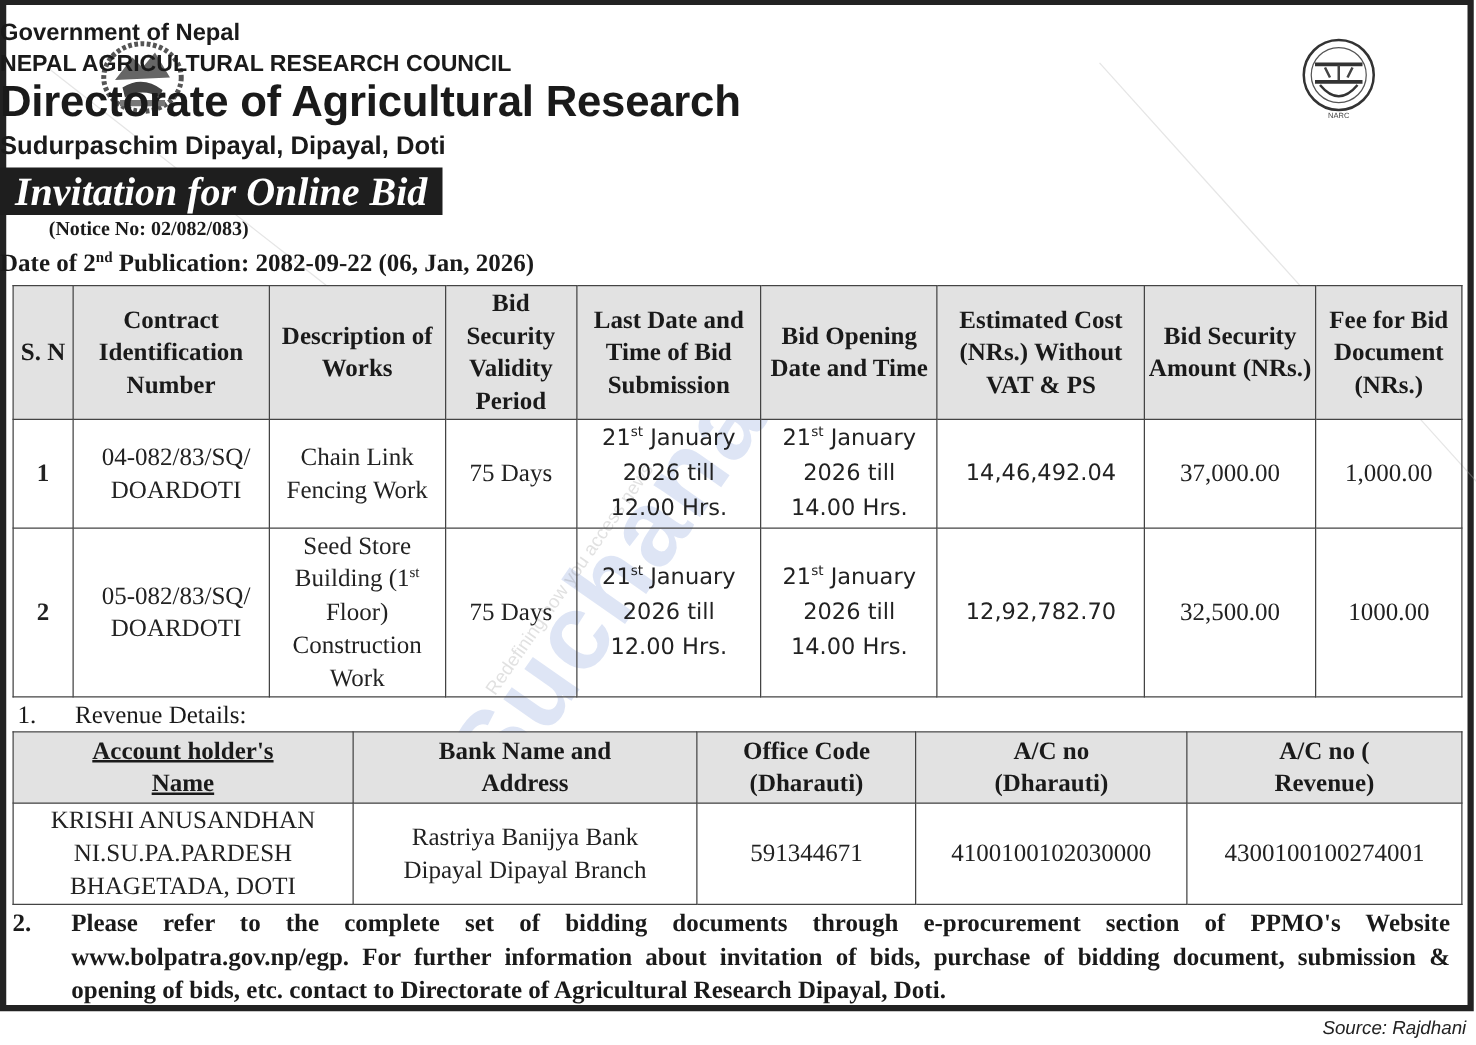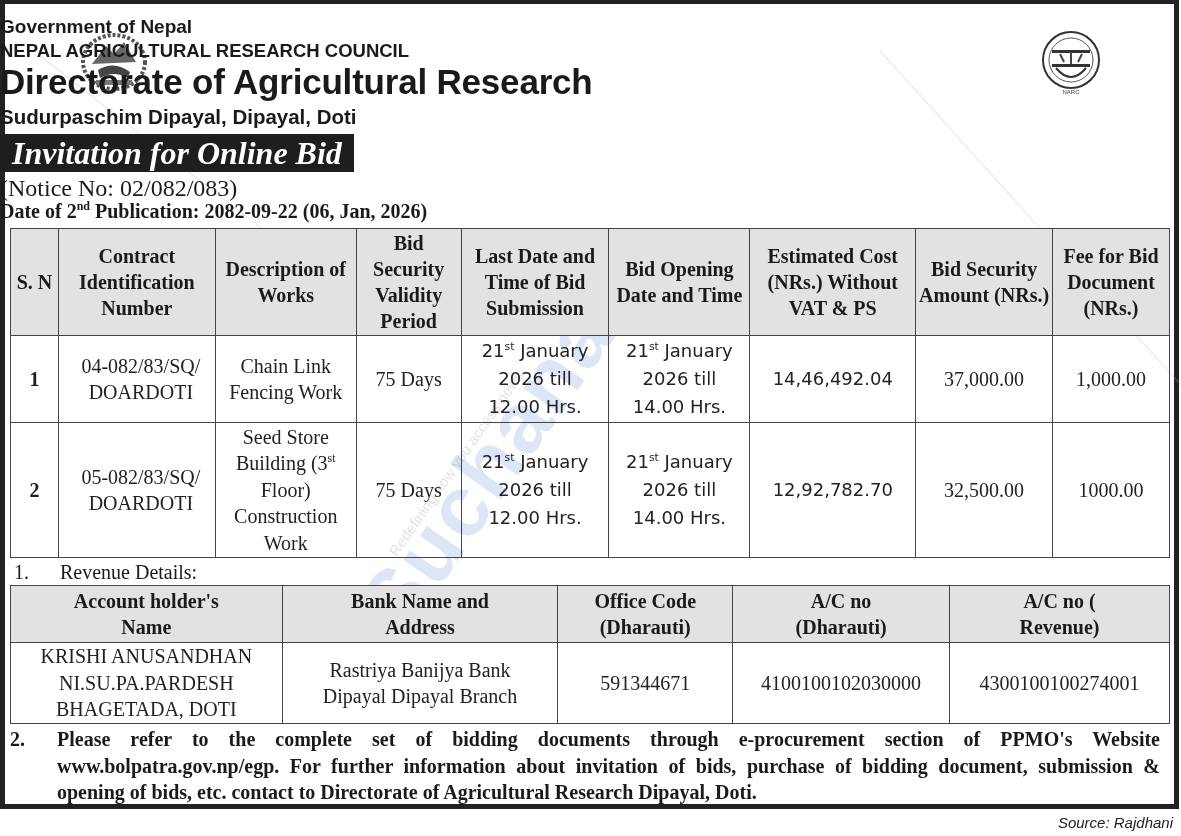--- a/index.html
+++ b/index.html
@@ -33,21 +33,21 @@
   .gov { top: 16px; font-family: "Liberation Sans", sans-serif; font-weight: bold; font-size: 19px; }
   .narc { top: 40px; font-family: "Liberation Sans", sans-serif; font-weight: bold; font-size: 18.5px; }
   .dar { top: 62px; font-family: "Liberation Sans", sans-serif; font-weight: bold; font-size: 35px; letter-spacing: -0.2px; }
   .prov { top: 105px; font-family: "Liberation Sans", sans-serif; font-weight: bold; font-size: 20.5px; }
   .inv-wrap { top: 134px; }
   .inv {
     display: inline-block; background: #1e1e1e; color: #fff;
     font-family: "Liberation Serif", serif; font-style: italic; font-weight: bold;
     font-size: 32px; padding: 0 12px; line-height: 38px; height: 38px;
   }
-  .notice { top: 175px; font-weight: normal; font-size: 24px; }
+  .notice { top: 175px; font-weight: bold; font-size: 16px; padding-left: 39px; }
   .pubdate { top: 200px; font-weight: bold; font-size: 20px; }
   sup { font-size: 0.6em; vertical-align: super; line-height: 0; }
 
   table { border-collapse: collapse; position: absolute; z-index: 1; }
   td, th { border: 1.5px solid #444; text-align: center; vertical-align: middle; }
   th { background: #e2e2e2; font-weight: bold; font-size: 20px; line-height: 26px; color: #1a1a1a; }
 
   .bids { left: 10px; top: 228px; width: 1160px; }
   .bids th { height: 107px; }
   .bids td { font-size: 20px; line-height: 26.5px; color: #222; }
@@ -145,21 +145,21 @@
       <td>75 Days</td>
       <td class="cal" style="padding:0 14px;"><span>21</span><sup>st</sup><span> January 2026 till 12.00 Hrs.</span></td>
       <td class="cal" style="padding:0 12px;"><span>21</span><sup>st</sup><span> January 2026 till 14.00 Hrs.</span></td>
       <td class="cal">14,46,492.04</td>
       <td>37,000.00</td>
       <td>1,000.00</td>
     </tr>
     <tr class="r2">
       <td class="sn">2</td>
       <td class="cid"><span>05-082/83/SQ/</span><br><span>DOARDOTI</span></td>
-      <td style="padding:0 6px;"><span>Seed Store Building (3</span><sup>st</sup><span> Floor) Construction Work</span></td>
+      <td style="padding:0 6px;"><span>Seed Store Building (1</span><sup>st</sup><span> Floor) Construction Work</span></td>
       <td>75 Days</td>
       <td class="cal" style="padding:0 14px;"><span>21</span><sup>st</sup><span> January 2026 till 12.00 Hrs.</span></td>
       <td class="cal" style="padding:0 12px;"><span>21</span><sup>st</sup><span> January 2026 till 14.00 Hrs.</span></td>
       <td class="cal">12,92,782.70</td>
       <td>32,500.00</td>
       <td>1000.00</td>
     </tr>
   </tbody>
 </table>
 
@@ -168,21 +168,21 @@
 <table class="rev">
   <colgroup>
     <col style="width:272px">
       <col style="width:276px">
       <col style="width:175px">
       <col style="width:217px">
       <col style="width:220px">
   </colgroup>
   <thead>
     <tr>
-      <th style="padding:0 40px;">Account holder's Name</th>
+      <th style="padding:0 40px;text-decoration:underline;">Account holder's Name</th>
       <th style="padding:0 50px;">Bank Name and Address</th>
       <th style="padding:0 20px;">Office Code (Dharauti)</th>
       <th style="padding:0 50px;">A/C no (Dharauti)</th>
       <th style="padding:0 60px;">A/C no ( Revenue)</th>
     </tr>
   </thead>
   <tbody>
     <tr>
       <td style="padding:0 6px;">KRISHI ANUSANDHAN NI.SU.PA.PARDESH BHAGETADA, DOTI</td>
       <td style="padding:0 26px;">Rastriya Banijya Bank Dipayal Dipayal Branch</td>

